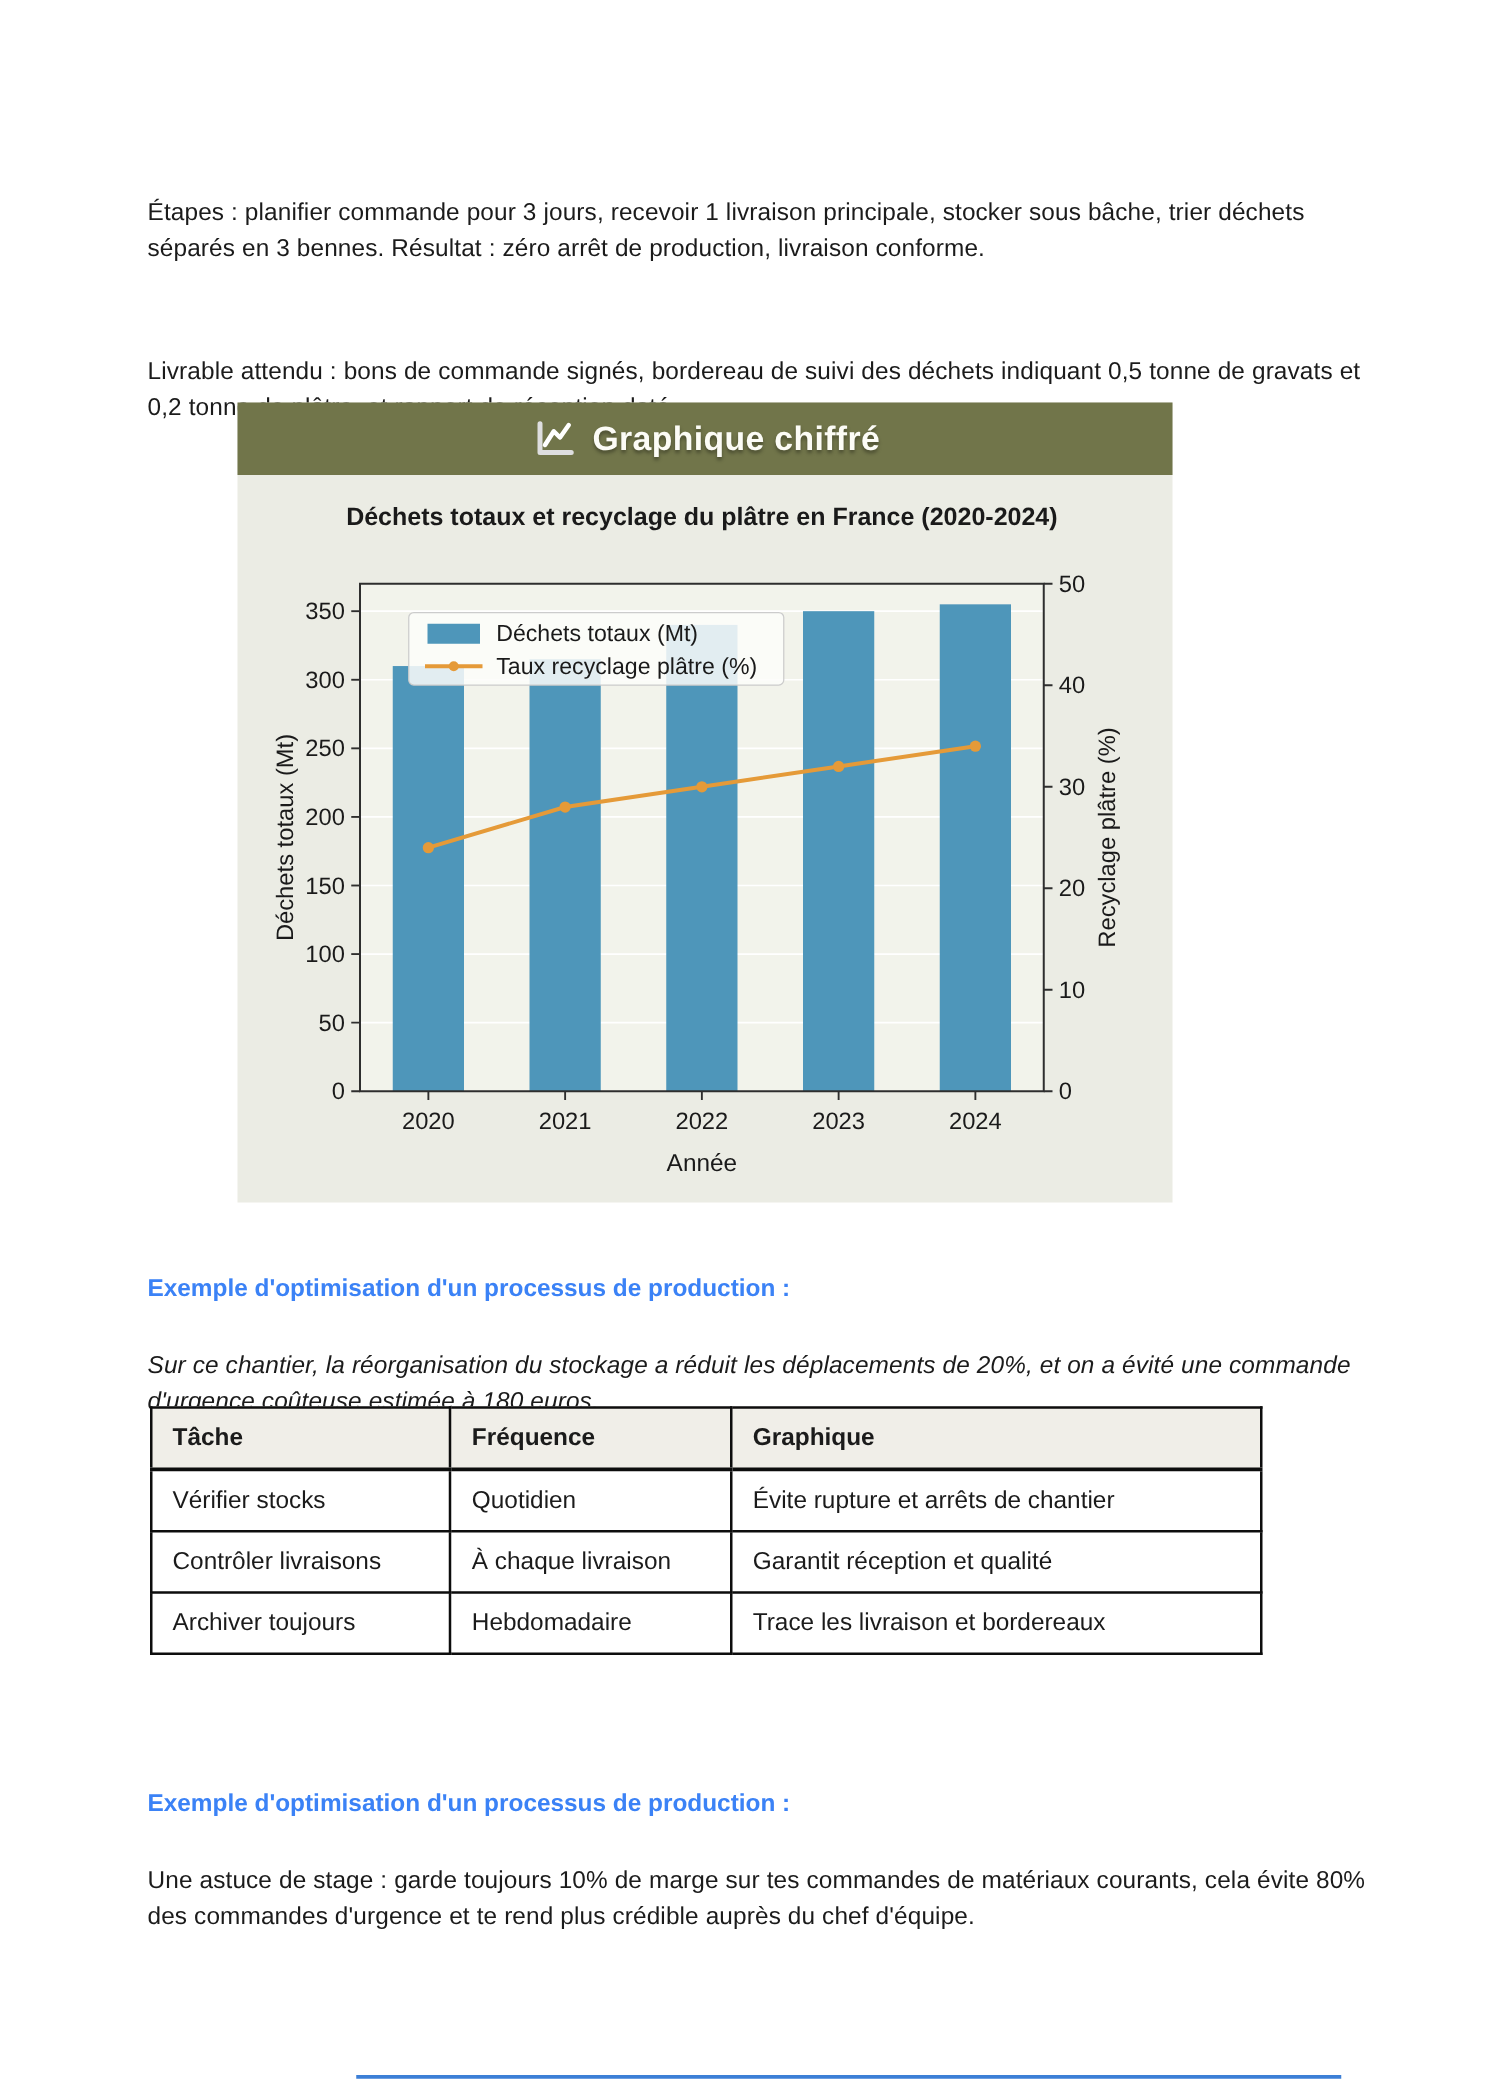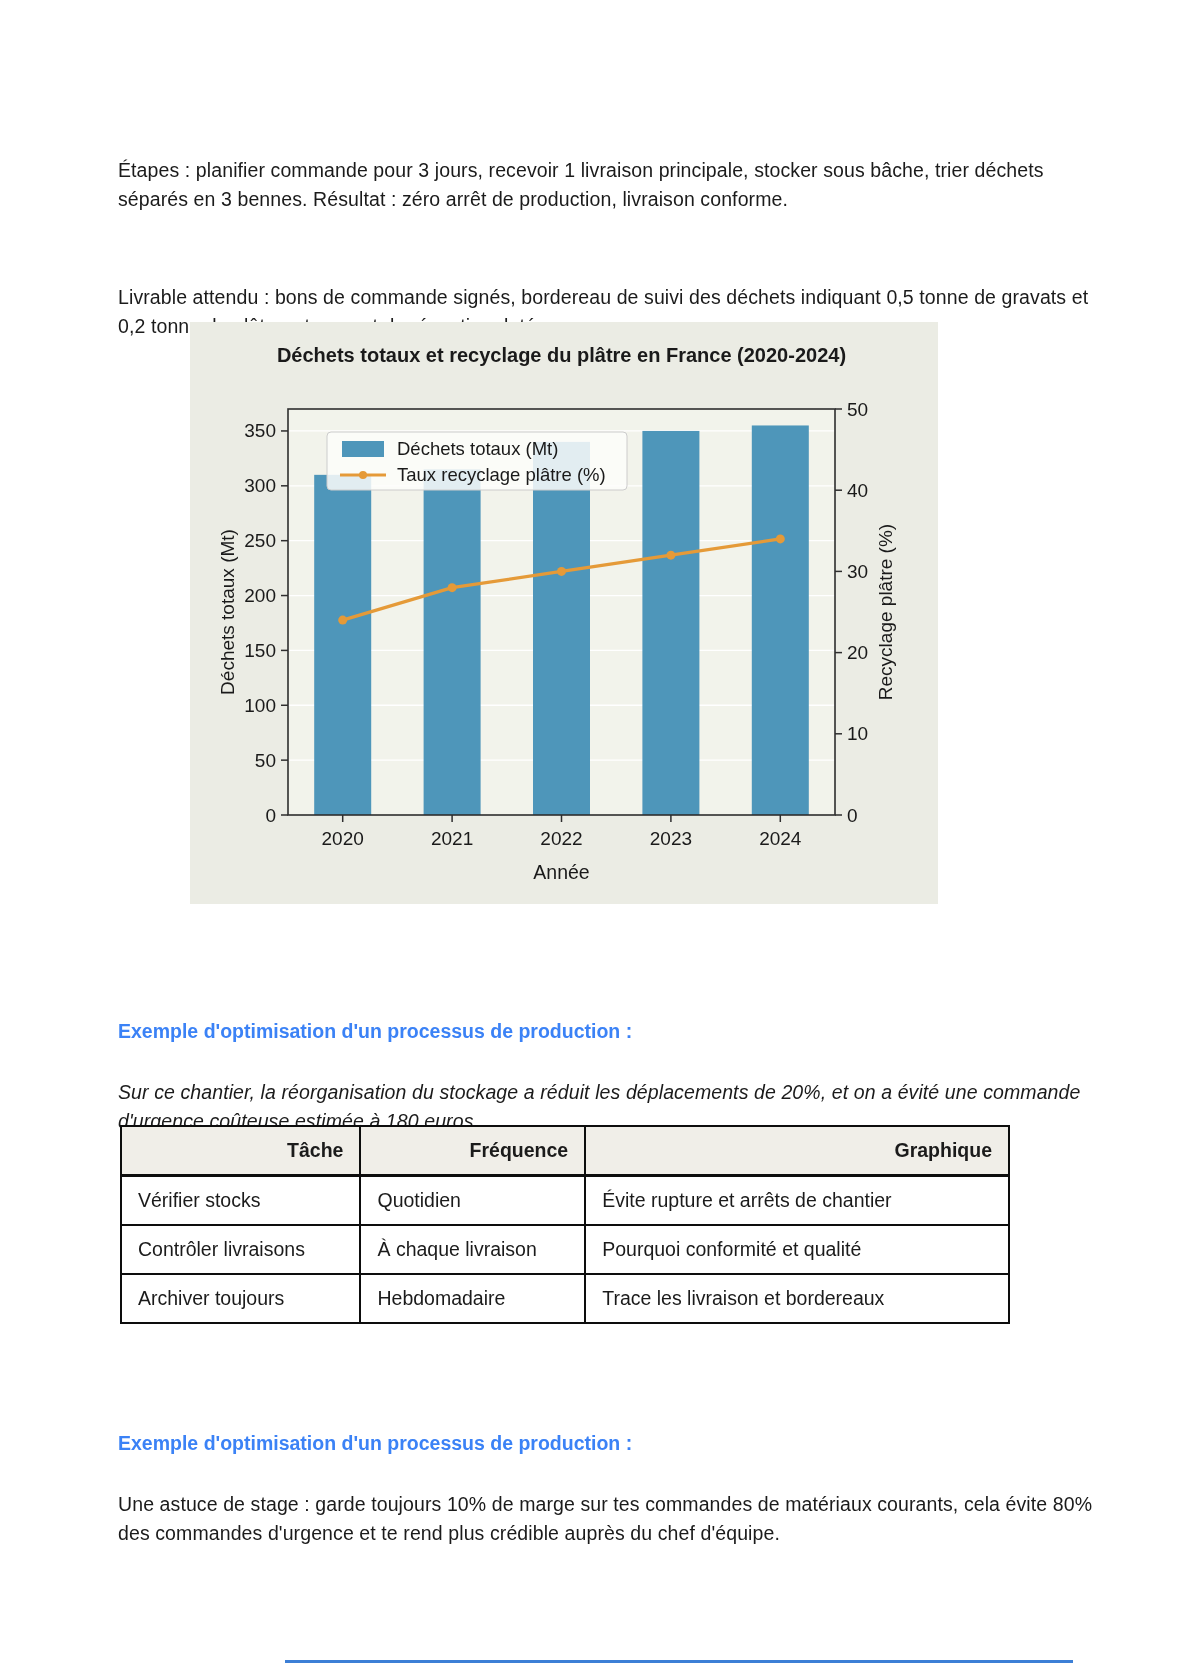--- a/index.html
+++ b/index.html
@@ -9,31 +9,40 @@
   }
   .para{position:absolute;left:118px;width:992px;font-size:19.5px;line-height:1.5;letter-spacing:.1px;margin-top:46px;}
   .green-heading{position:absolute;left:118px;width:992px;font-size:19.5px;font-weight:bold;color:#3b82f6;}
   .chart-card{position:absolute;top:322px;left:190px;width:748px;background:#ebece4;}
   .chart-header{height:58px;background:#71754a;display:flex;align-items:center;justify-content:center;gap:12px;}
   .chart-header-title{color:#fcfcf6;font-size:27px;font-weight:bold;text-shadow:0 2px 3px rgba(0,0,0,.35);letter-spacing:.3px;}
   .chart-body{line-height:0;}
   svg text{font-family:"Liberation Sans",sans-serif;fill:#1a1a1a;}
   .task-table{position:absolute;top:1125px;left:120px;width:890px;border-collapse:collapse;font-size:19.5px;background:#ffffff;}
   .task-table th,.task-table td{border:2px solid #0d0d0d;padding:12px 16px;}
-  .task-table th{background:#f0eee8;text-align:right;font-weight:bold;border-bottom-width:3px;}
+  .task-table th{background:#f0eee8;text-align:left;font-weight:bold;border-bottom-width:3px;}
   .task-table td{text-align:left;}
   .bottom-divider{position:absolute;top:1660px;left:285px;width:788px;height:3px;background:#3c7fd6;}
 </style>
 </head>
 <body>
 
 <p class="para" style="top:110px;">Étapes : planifier commande pour 3 jours, recevoir 1 livraison principale, stocker sous bâche, trier déchets séparés en 3 bennes. Résultat : zéro arrêt de production, livraison conforme.</p>
 <p class="para" style="top:237px;">Livrable attendu : bons de commande signés, bordereau de suivi des déchets indiquant 0,5 tonne de gravats et 0,2 tonne de plâtre, et rapport de réception daté.</p>
 
 <div class="chart-card">
+  <div class="chart-header">
+    <span style="line-height:0;">
+      <svg width="38" height="34" viewBox="0 0 38 34">
+        <polyline points="8,5 8,28 33,28" fill="none" stroke="#dededf" stroke-width="4" stroke-linecap="round" stroke-linejoin="round"></polyline>
+        <polyline points="12,22 19,11 24,16 31,6" fill="none" stroke="#ffffff" stroke-width="3.6" stroke-linecap="round" stroke-linejoin="round"></polyline>
+      </svg>
+    </span>
+    <span class="chart-header-title">Graphique chiffré</span>
+  </div>
   <div class="chart-body">
     <svg id="chart-svg" width="748" height="582" viewBox="0 0 748 582">
         <rect x="98" y="87" width="547" height="406" fill="#f2f3eb"></rect>
         <line x1="98" y1="438.1351351351351" x2="645" y2="438.1351351351351" stroke="#ffffff" stroke-width="1.3"></line>
         <line x1="98" y1="383.27027027027026" x2="645" y2="383.27027027027026" stroke="#ffffff" stroke-width="1.3"></line>
         <line x1="98" y1="328.4054054054054" x2="645" y2="328.4054054054054" stroke="#ffffff" stroke-width="1.3"></line>
         <line x1="98" y1="273.5405405405405" x2="645" y2="273.5405405405405" stroke="#ffffff" stroke-width="1.3"></line>
         <line x1="98" y1="218.67567567567568" x2="645" y2="218.67567567567568" stroke="#ffffff" stroke-width="1.3"></line>
         <line x1="98" y1="163.81081081081078" x2="645" y2="163.81081081081078" stroke="#ffffff" stroke-width="1.3"></line>
         <line x1="98" y1="108.94594594594594" x2="645" y2="108.94594594594594" stroke="#ffffff" stroke-width="1.3"></line>
@@ -119,21 +128,21 @@
   </thead>
   <tbody>
     <tr>
       <td>Vérifier stocks</td>
       <td>Quotidien</td>
       <td>Évite rupture et arrêts de chantier</td>
     </tr>
     <tr>
       <td>Contrôler livraisons</td>
       <td>À chaque livraison</td>
-      <td>Pourquoi conformité et qualité</td>
+      <td>Garantit réception et qualité</td>
     </tr>
     <tr>
       <td>Archiver toujours</td>
       <td>Hebdomadaire</td>
       <td>Trace les livraison et bordereaux</td>
     </tr>
   </tbody>
 </table>
 
 <p class="green-heading" style="top:1412px;">Exemple d'optimisation d'un processus de production :</p>

